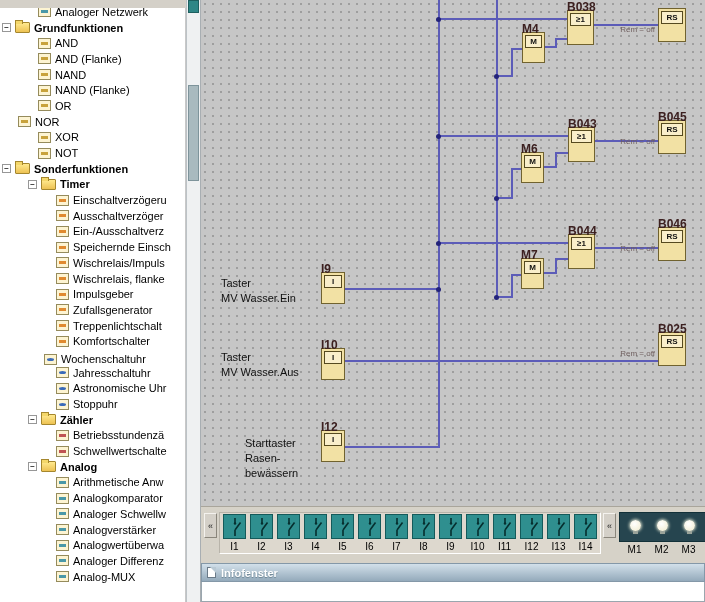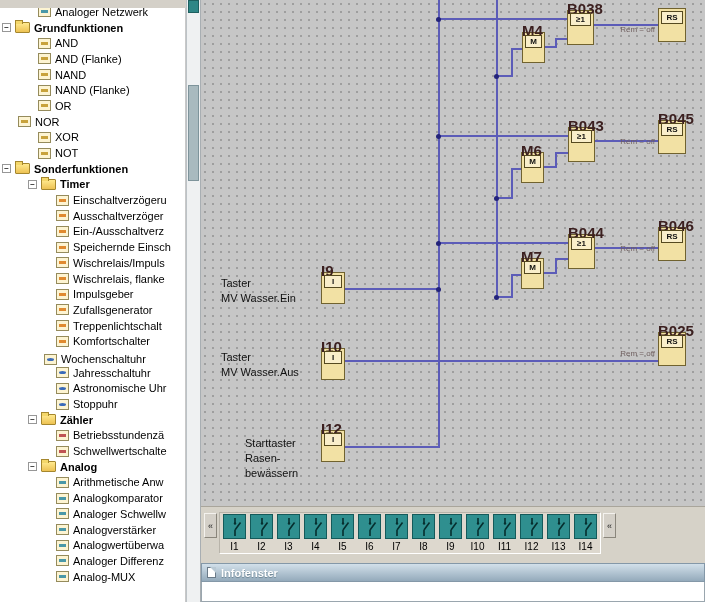--- a/index.html
+++ b/index.html
@@ -25,21 +25,21 @@
 
 #treescroll{position:absolute;left:186px;top:0;width:15px;height:602px;background:#eff1f2;border-left:1px solid #bcc2c6;border-right:1px solid #a8aeb2;}
 .ts-top{position:absolute;left:1px;top:0;width:11px;height:13px;background:#2e8686;border:1px solid #1d5f5f;}
 .ts-thumb{position:absolute;left:1px;top:85px;width:11px;height:96px;background:#a9babf;border:1px solid #7e949b;}
 
 
 #canvas{position:absolute;left:201px;top:0;width:504px;height:506px;background-color:#c6c6c6;background-image:radial-gradient(#9e9e9e 1px,transparent 1.2px);background-size:8px 8px;overflow:hidden;}
 .wire{position:absolute;background:#5c5cb8;}
 .jdot{position:absolute;width:5px;height:5px;border-radius:50%;background:#23237a;}
 .blk{position:absolute;background:#f2e1a4;border:1px solid #70622f;}
-.blk-id{position:absolute;top:-11px;left:-1px;font-size:15px;color:#3c2020;white-space:nowrap;font-weight:bold;}
+.blk-id{position:absolute;top:-11px;left:-1px;font-size:12px;color:#3c2020;white-space:nowrap;font-weight:bold;}
 .sym{position:absolute;top:2px;left:2px;right:2px;height:13px;border:1px solid #55491f;background:rgba(255,252,240,.5);display:flex;align-items:center;justify-content:center;font-size:8px;font-weight:bold;color:#111;}
 .rem{position:absolute;right:calc(100% + 4px);top:16px;font-size:8px;color:#6f5f5f;white-space:nowrap;}
 .comment{position:absolute;font-size:11px;color:#111;line-height:15px;white-space:nowrap;}
 
 
 #iobar{position:absolute;left:201px;top:506px;width:504px;height:53px;background:#d6d2c8;border-top:1px solid #a9a59b;display:flex;align-items:flex-start;padding:5px 0 0 3px;}
 .scrollbtn{flex:none;width:13px;height:25px;margin-top:1px;background:#d4d0c8;border:1px solid;border-color:#f4f2ee #8a867c #8a867c #f4f2ee;font-size:9px;color:#222;padding:0;font-family:inherit;cursor:default;}
 #inputs{display:flex;flex:none;margin:0 2px;background:#ddd8ce;border:1px solid;border-color:#b8b4aa #ffffff #ffffff #b8b4aa;padding:1px;}
 .iocell{width:27px;display:flex;flex-direction:column;align-items:center;flex:none;}
 .sw{width:23px;height:25px;background:#2f8f8f;border:1px solid #145a5a;display:flex;align-items:center;justify-content:center;}
@@ -460,20 +460,41 @@
           <div class="sw" style="background: rgb(47, 143, 143);">
             <svg width="20" height="22" viewBox="0 0 20 22">
               <path d="M10 2 v5 M10 20 v-6 M10 14 L15.5 6.5" stroke="#062f2f" stroke-width="1.6" fill="none"></path>
               <circle cx="10" cy="7.5" r="1.2" fill="#062f2f"></circle>
             </svg>
           </div>
           <div class="iolabel">I14</div>
         </div>
       </div>
     <button class="scrollbtn">«</button>
+    <div class="lamp-group">
+      <div class="lamp-panel" id="lampPanel" style="background: rgb(38, 69, 79);">
+          <div class="lampcell">
+            <div class="bulb"></div>
+            <div class="bulb-base"></div>
+          </div>
+          <div class="lampcell">
+            <div class="bulb"></div>
+            <div class="bulb-base"></div>
+          </div>
+          <div class="lampcell">
+            <div class="bulb"></div>
+            <div class="bulb-base"></div>
+          </div>
+        </div>
+      <div class="lamp-labels" id="lampLabels">
+          <div class="lamp-label">M1</div>
+          <div class="lamp-label">M2</div>
+          <div class="lamp-label">M3</div>
+        </div>
+    </div>
   </div>
 
   <div id="spacer"></div>
 
   <div id="infopanel">
     <div class="info-header">
       <span class="doc-ic"></span>
       <span class="info-title">Infofenster</span>
     </div>
     <div class="info-body"></div>

